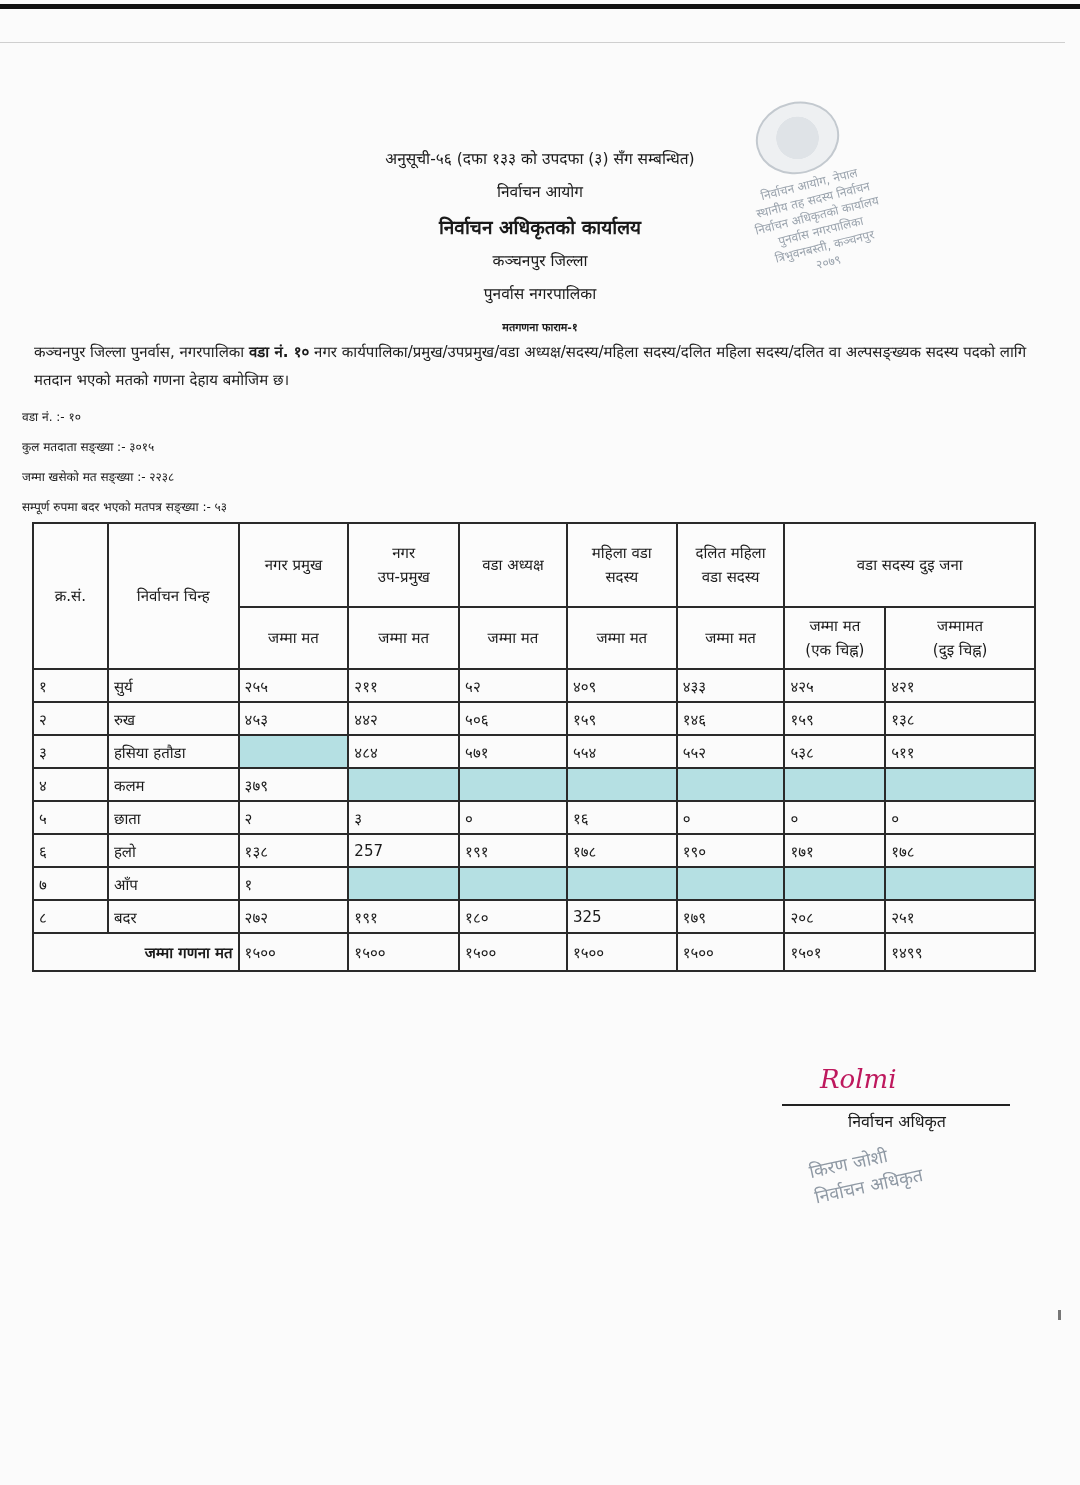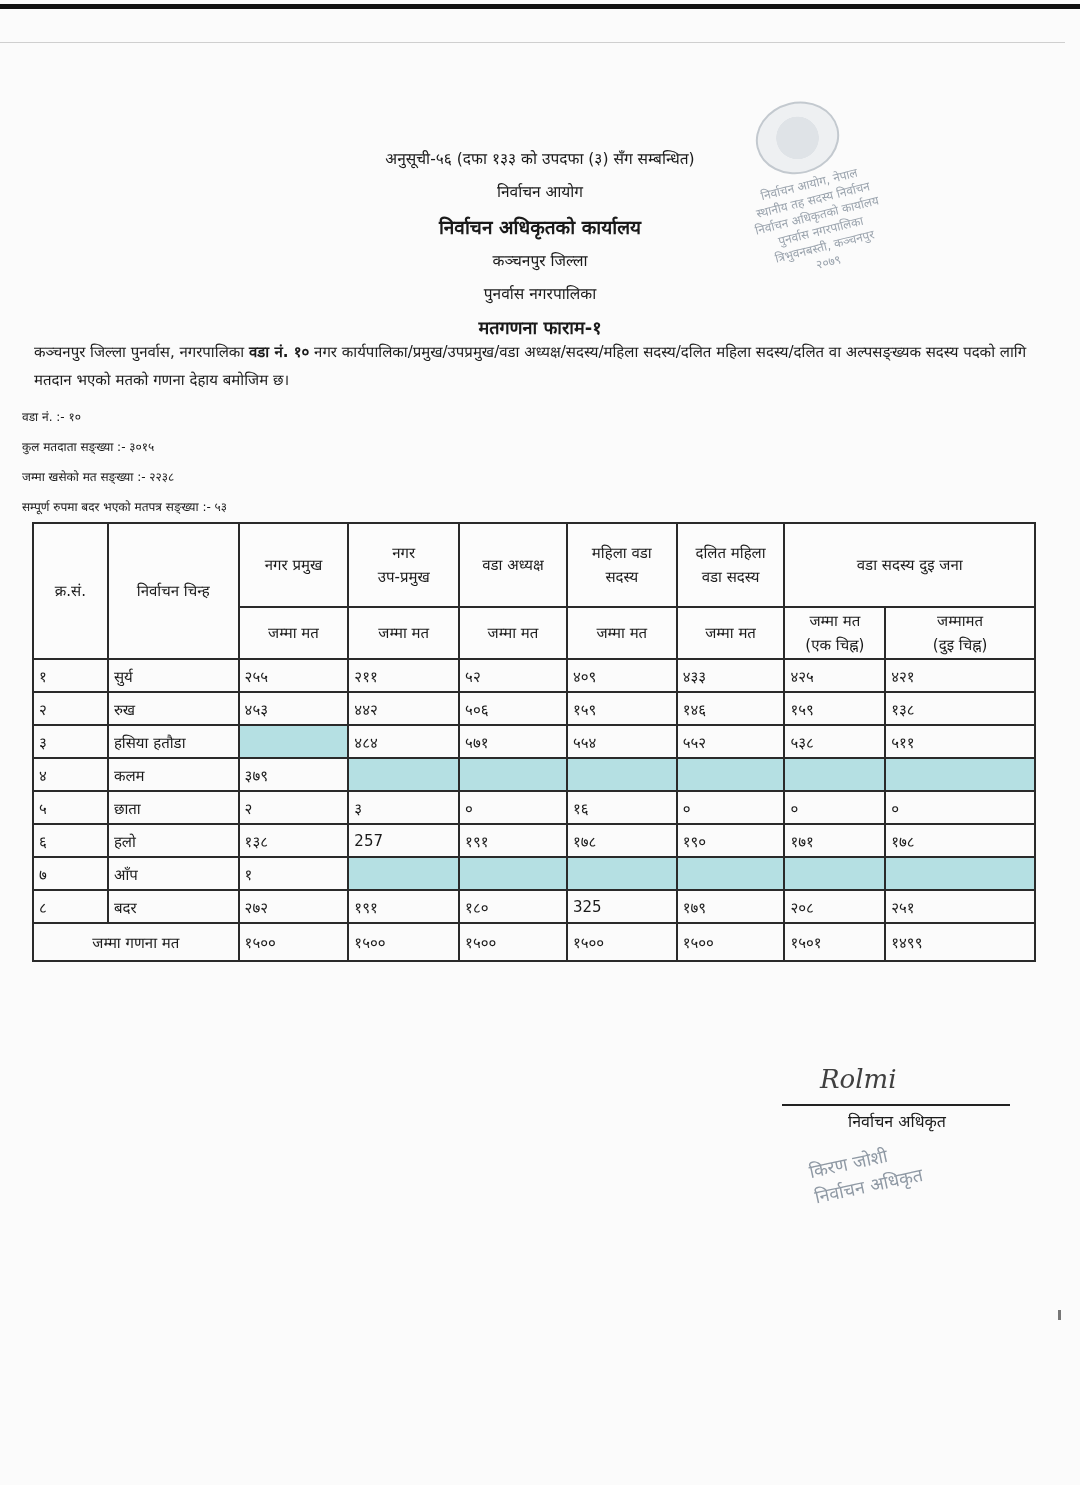--- a/index.html
+++ b/index.html
@@ -6,48 +6,48 @@
   body {
     width: 1080px; height: 1485px; background: #fbfbfb;
     position: relative; overflow: hidden;
     font-family: "DejaVu Sans", sans-serif; color: #1a1a1a;
   }
   .topbar { position: absolute; left: 0; top: 4px; width: 1080px; height: 5px; background: #111; }
   .paperedge { position: absolute; left: 0; top: 42px; width: 1065px; height: 1px; background: #cfcfcf; }
   .header { position: absolute; left: 230px; top: 143px; width: 620px; text-align: center; }
   .header div { line-height: 33px; font-size: 15.5px; }
   .header .h-big { font-size: 19px; font-weight: bold; line-height: 36px; }
-  .header .h-form { font-weight: bold; font-size: 18px; }
+  .header .h-form { font-weight: bold; font-size: 11px; }
   .stamp {
     position: absolute; left: 718px; top: 100px; width: 190px; height: 200px;
     color: #9aa3ad; font-size: 12px; text-align: center; transform: rotate(-14deg);
     line-height: 16px;
   }
   .stamp .emblem {
     width: 80px; height: 68px; margin: 0 auto 4px; border-radius: 50%;
     border: 2px solid #c3c9cf; background: radial-gradient(circle, #dfe3e7 0 40%, #eef0f2 41% 100%);
   }
   .intro { position: absolute; left: 34px; top: 338px; width: 1000px; font-size: 15px; line-height: 28px; }
   .intro b { font-weight: bold; }
   .meta { position: absolute; left: 22px; top: 402px; font-size: 12px; }
   .meta div { line-height: 30px; }
   table.results {
     position: absolute; left: 32px; top: 522px; width: 1004px;
     border-collapse: collapse; font-size: 15px;
   }
   table.results td, table.results th { border: 2px solid #2a2a2a; padding: 0 5px; font-weight: normal; }
   table.results th { text-align: center; line-height: 24px; background: #fcfcfc; }
   .hr1 { height: 84px; }
-  .hr2 { height: 52px; }
+  .hr2 { height: 62px; }
   table.results tr.drow td { height: 31px; }
   table.results td.shade { background: #b5e0e3; }
   table.results tr.total td { height: 36px; }
-  table.results tr.total td.tlabel { font-weight: normal; text-align: center; }
+  table.results tr.total td.tlabel { font-weight: bold; text-align: right; }
   .sign { position: absolute; left: 782px; top: 1064px; width: 230px; }
-  .sign .scribble { font-family: "DejaVu Serif", serif; font-style: italic; font-size: 26px; margin-left: 38px; color: #404040; height: 40px; }
+  .sign .scribble { font-family: "DejaVu Serif", serif; font-style: italic; font-size: 26px; margin-left: 38px; color: #be185d; height: 40px; }
   .sign .line { height: 1.5px; background: #222; width: 228px; }
   .sign .title { font-size: 16px; text-align: center; margin-top: 4px; }
   .sign .seal { color: #8f99a4; font-size: 18px; transform: rotate(-12deg); margin-top: 6px; margin-left: 28px; line-height: 26px; }
   .mark { position: absolute; width: 3px; height: 10px; background: #777; }
 </style>
 </head>
 <body>
 
 <div class="topbar"></div>
 <div class="paperedge"></div>

